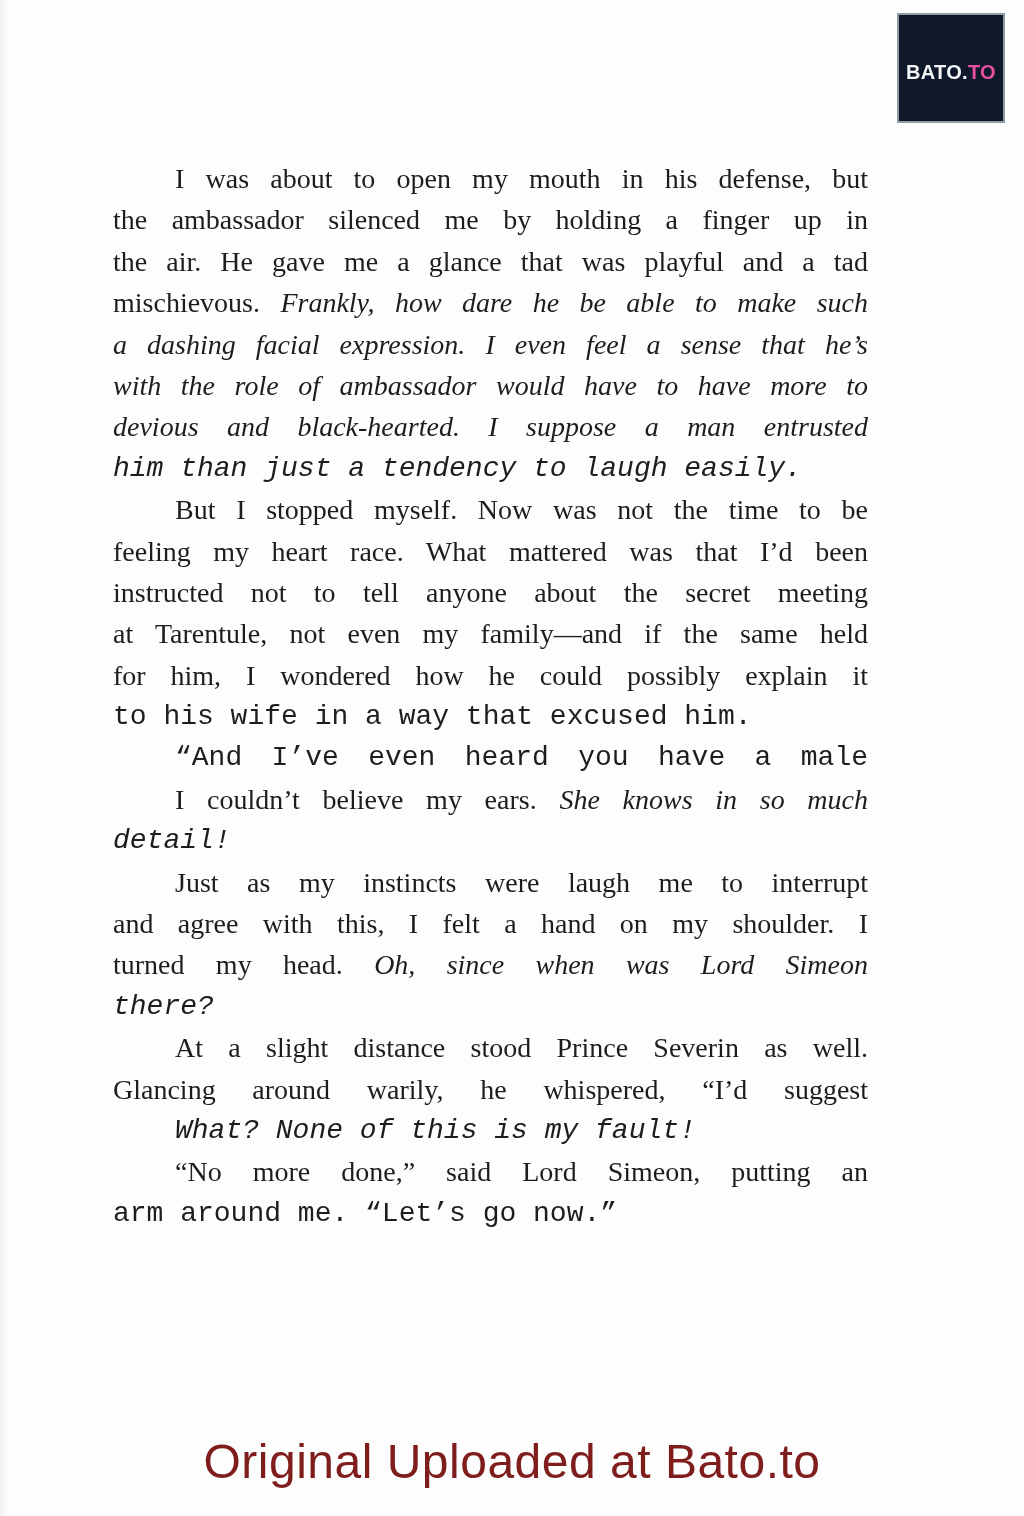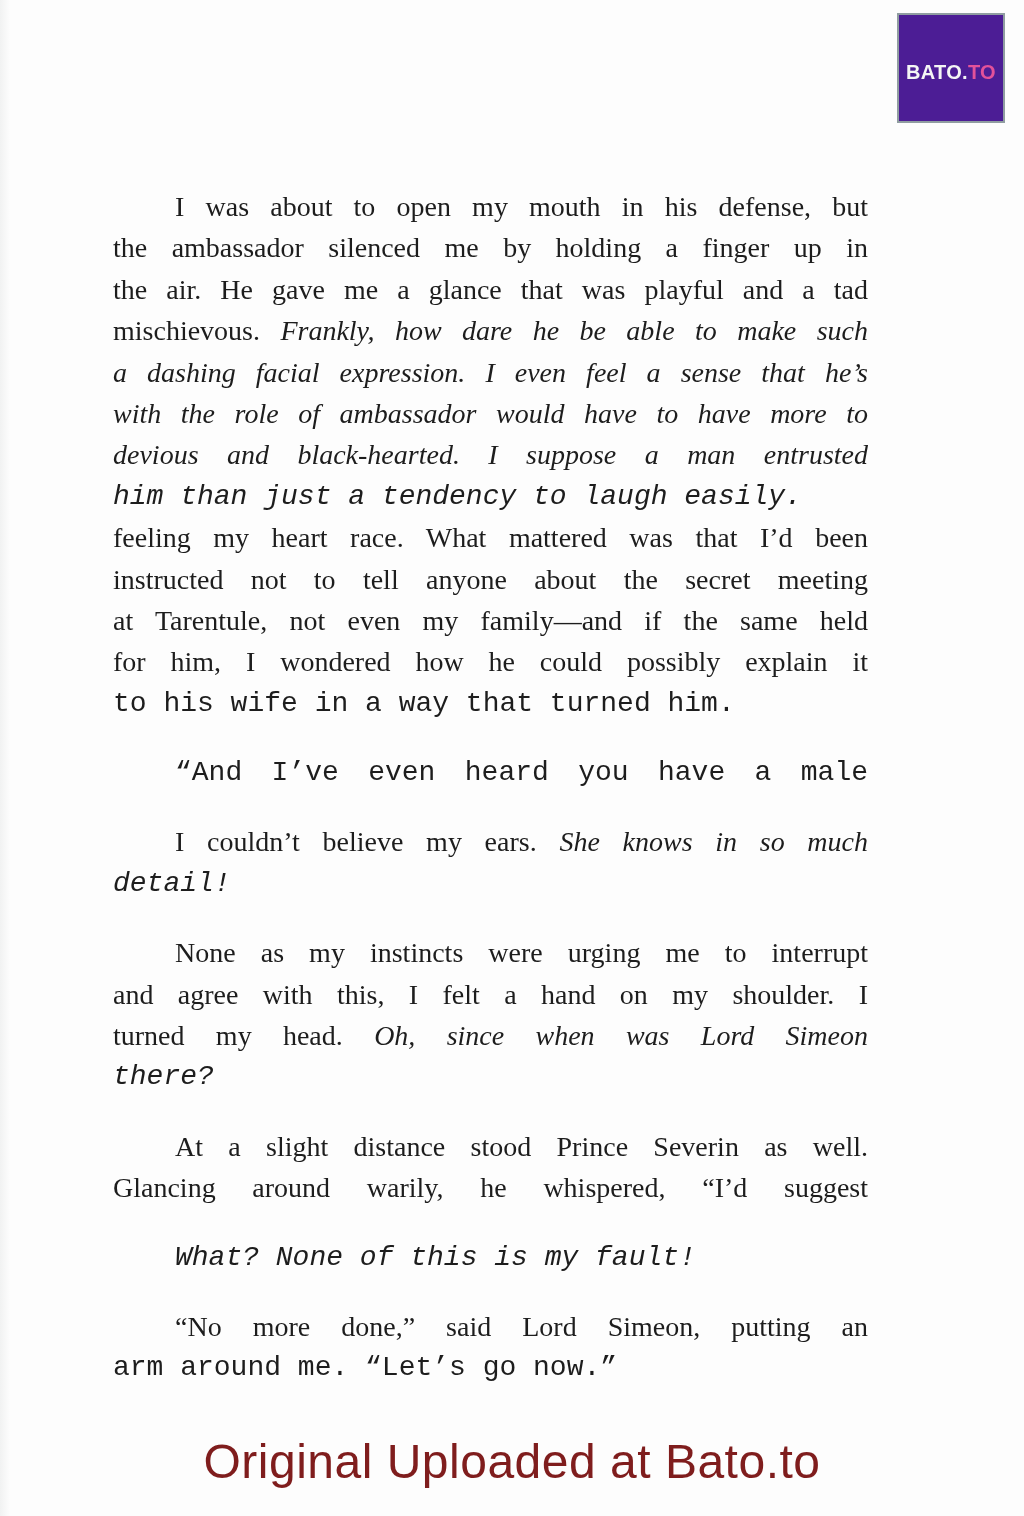--- a/index.html
+++ b/index.html
@@ -22,21 +22,21 @@
     width: 10px;
     background: linear-gradient(to right, #f1f2f2, rgba(255,255,255,0));
     pointer-events: none;
   }
   .logo-badge {
     position: absolute;
     left: 897px;
     top: 13px;
     width: 104px;
     height: 106px;
-    background: #4c1d95;
+    background: #0f172a;
     border: 2px solid #909da1;
     display: flex;
     align-items: center;
     justify-content: center;
   }
   .logo-text {
     font-family: "Liberation Sans", sans-serif;
     font-weight: bold;
     font-size: 20px;
     letter-spacing: 0.3px;
@@ -56,21 +56,21 @@
     color: #1d1d1d;
   }
   .line {
     height: 41.4px;
     line-height: 41.4px;
     text-align: justify;
     text-align-last: justify;
     overflow: hidden;
     white-space: normal;
   }
-  .line.indent { padding-left: 62px; margin-top: 28px; }
+  .line.indent { padding-left: 62px; }
   .line.last { text-align-last: left; font-family: Liberation Mono, monospace; }
   .run.italic { font-style: italic; }
   .watermark {
     position: absolute;
     left: 0;
     right: 0;
     top: 1434px;
     text-align: center;
     font-family: "Liberation Sans", sans-serif;
     font-size: 48px;
@@ -90,29 +90,30 @@
 
   <div class="book-text">
       <div class="line indent"><span class="run">I was about to open my mouth in his defense, but</span></div>
       <div class="line"><span class="run">the ambassador silenced me by holding a finger up in</span></div>
       <div class="line"><span class="run">the air. He gave me a glance that was playful and a tad</span></div>
       <div class="line"><span class="run">mischievous. </span><span class="run italic">Frankly, how dare he be able to make such</span></div>
       <div class="line"><span class="run italic">a dashing facial expression. I even feel a sense that he’s</span></div>
       <div class="line"><span class="run italic">with the role of ambassador would have to have more to</span></div>
       <div class="line"><span class="run italic">devious and black-hearted. I suppose a man entrusted</span></div>
       <div class="line last"><span class="run italic">him than just a tendency to laugh easily.</span></div>
+      <div class="line indent"><span class="run">But I stopped myself. Now was not the time to be</span></div>
       <div class="line"><span class="run">feeling my heart race. What mattered was that I’d been</span></div>
       <div class="line"><span class="run">instructed not to tell anyone about the secret meeting</span></div>
       <div class="line"><span class="run">at Tarentule, not even my family—and if the same held</span></div>
       <div class="line"><span class="run">for him, I wondered how he could possibly explain it</span></div>
-      <div class="line last"><span class="run">to his wife in a way that turned him.</span></div>
+      <div class="line last"><span class="run">to his wife in a way that excused him.</span></div>
       <div class="line indent last"><span class="run">“And I’ve even heard you have a male lover!”</span></div>
       <div class="line indent"><span class="run">I couldn’t believe my ears. </span><span class="run italic">She knows in so much</span></div>
       <div class="line last"><span class="run italic">detail!</span></div>
-      <div class="line indent"><span class="run">None as my instincts were urging me to interrupt</span></div>
+      <div class="line indent"><span class="run">Just as my instincts were laugh me to interrupt</span></div>
       <div class="line"><span class="run">and agree with this, I felt a hand on my shoulder. I</span></div>
       <div class="line"><span class="run">turned my head. </span><span class="run italic">Oh, since when was Lord Simeon</span></div>
       <div class="line last"><span class="run italic">there?</span></div>
       <div class="line indent"><span class="run">At a slight distance stood Prince Severin as well.</span></div>
       <div class="line"><span class="run">Glancing around warily, he whispered, “I’d suggest</span></div>
       <div class="line indent last"><span class="run italic">What? None of this is my fault!</span></div>
       <div class="line indent"><span class="run">“No more done,” said Lord Simeon, putting an</span></div>
       <div class="line last"><span class="run">arm around me. “Let’s go now.”</span></div>
     </div>
 

